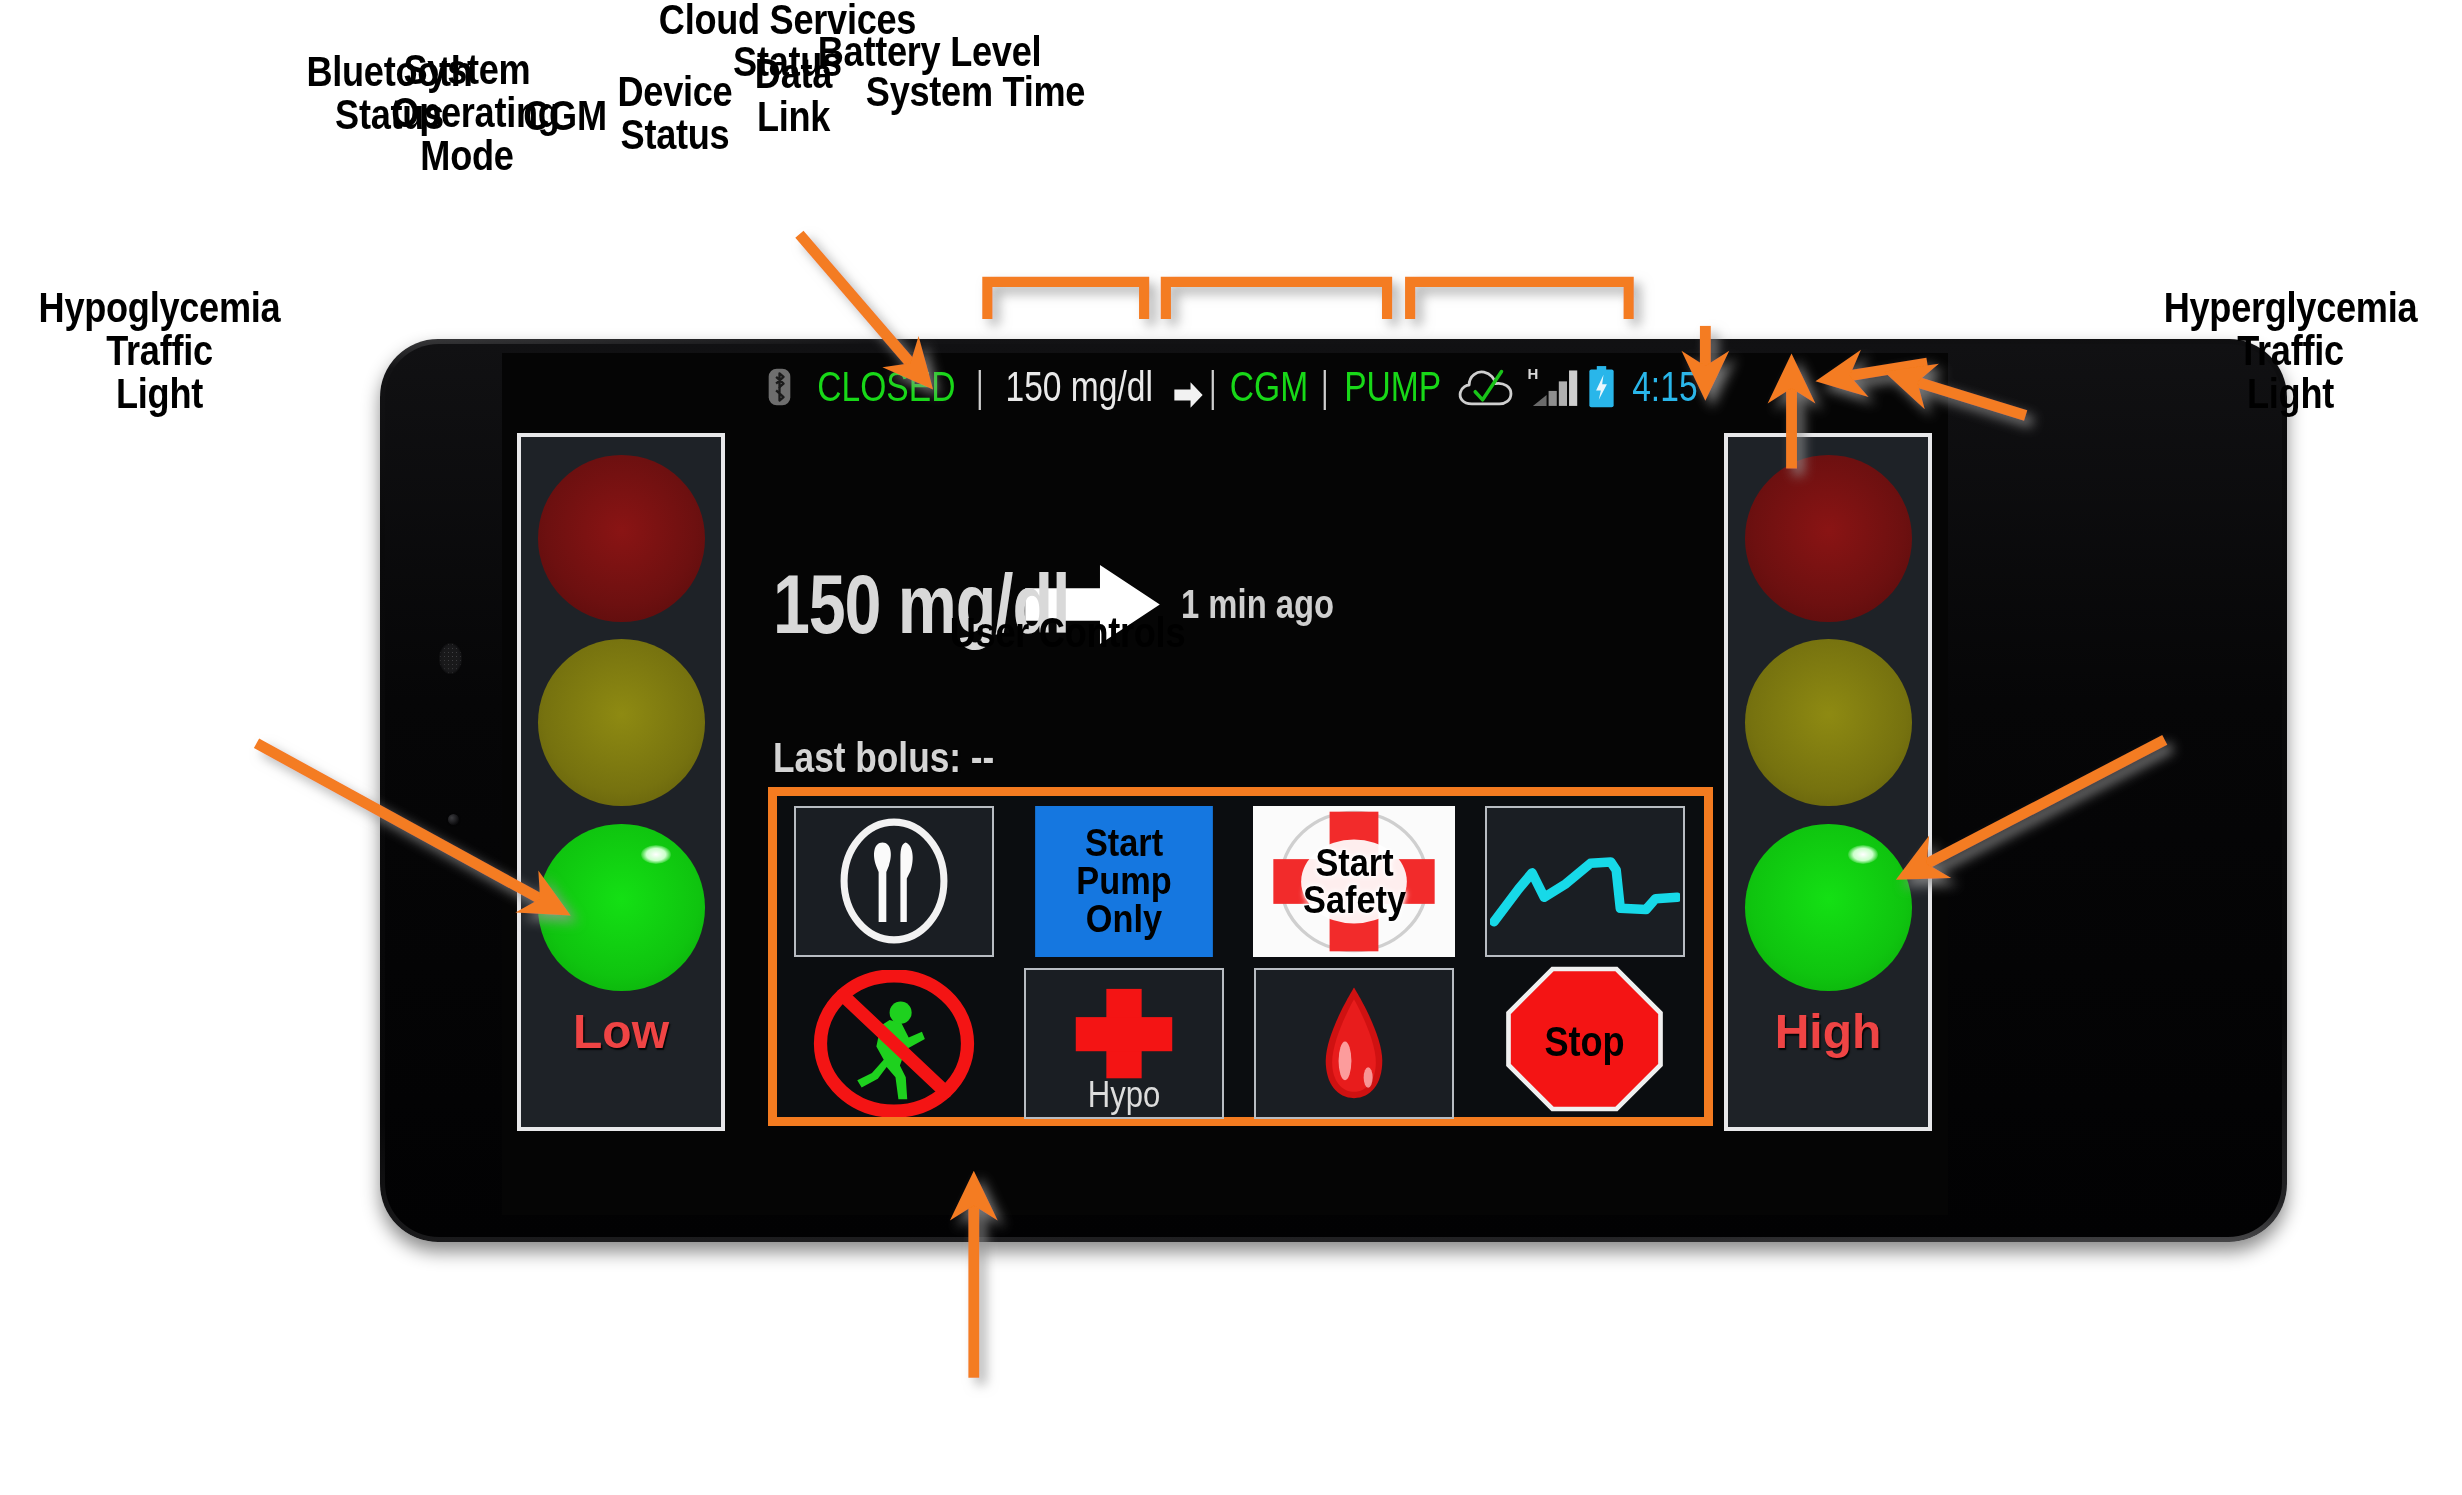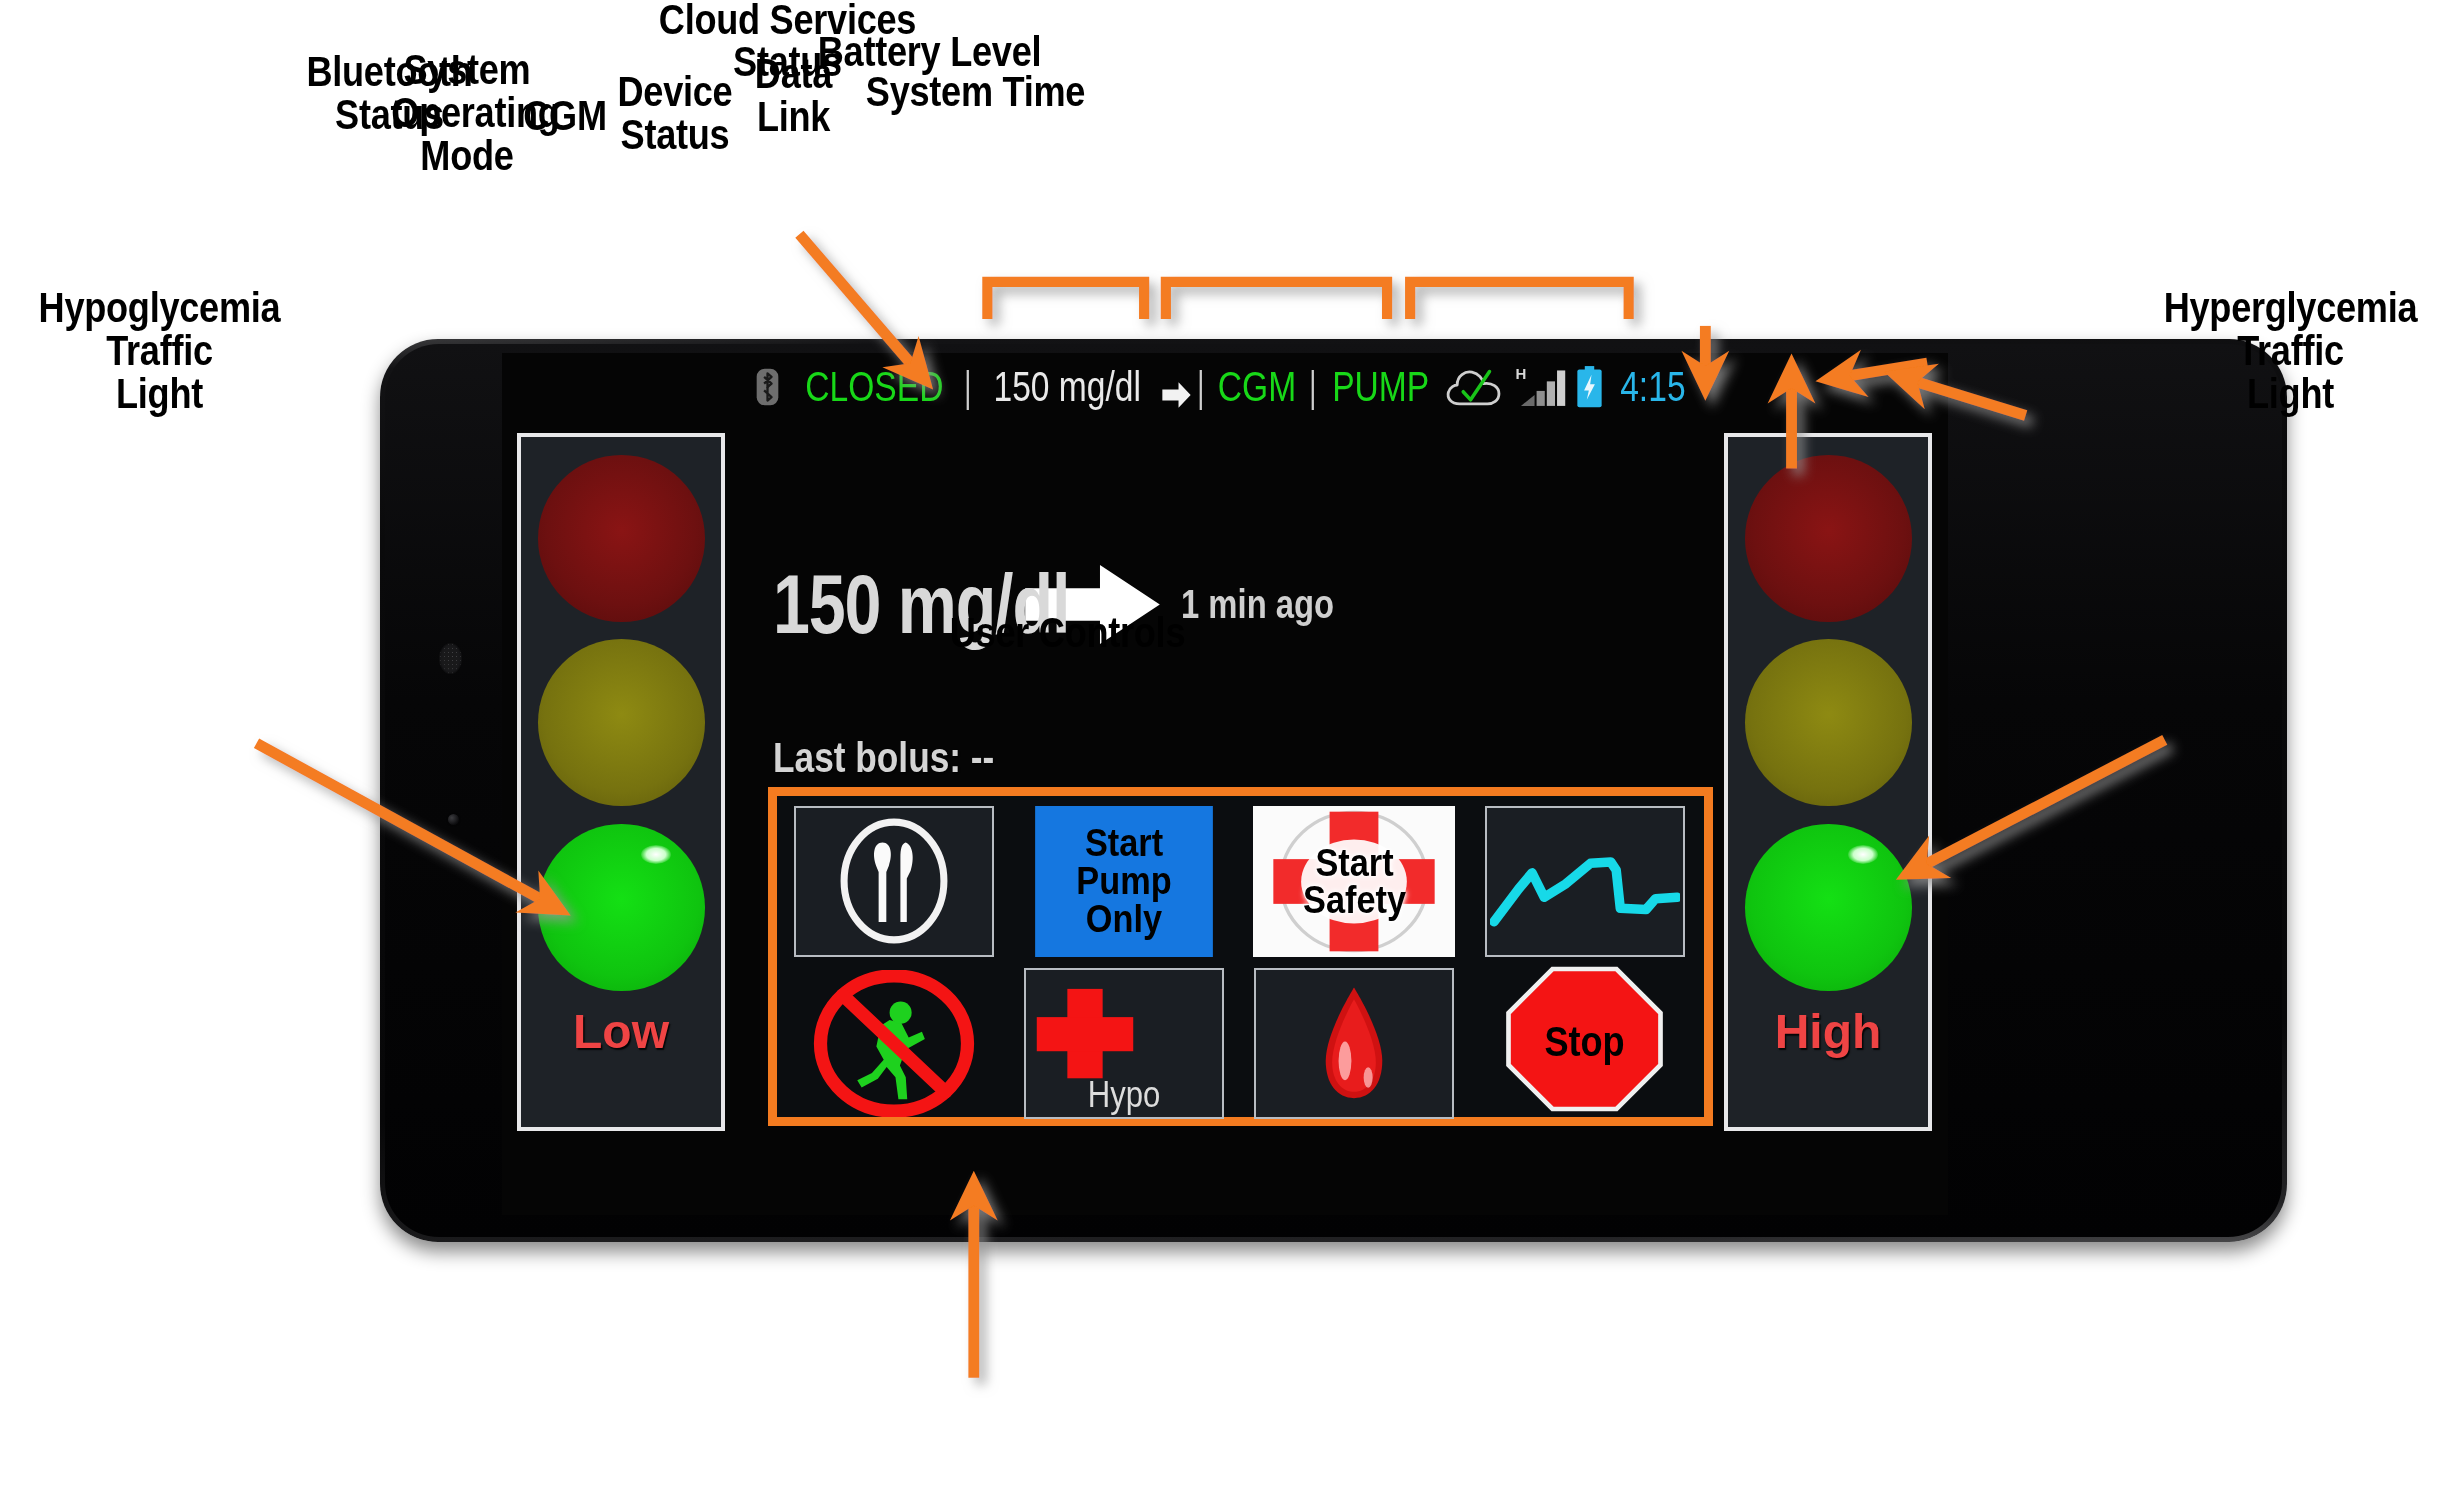--- a/index.html
+++ b/index.html
@@ -60,21 +60,21 @@
   #screen {
     position: absolute;
     left: 502px; top: 353px;
     width: 1446px; height: 862px;
     background: #050505;
     overflow: hidden;
   }
 
   
   #statusbar {
-    position: absolute; left: 0; top: 5.4px; width: 1446px; height: 58px;
+    position: absolute; left: 12px; top: 5.4px; width: 1446px; height: 58px;
     display:flex; align-items:center; justify-content:center;
     gap: 0px;
     font-size: 42px;
     font-family: "Liberation Sans", sans-serif;
     white-space: nowrap;
   }
   .sb-txt { transform: scaleX(0.80); display:inline-block; }
   .sb-green { color: #18d818; font-weight: 400; }
   .sb-white { color: #e9e9e9; font-weight: 400; }
   .sb-sep { color:#cfcfcf; padding: 0 1.4px; transform: scaleX(0.65); display:inline-block; }
@@ -314,21 +314,21 @@
                 <path d="M60 150 L80 140 L96 122 L86 104 L92 76 L104 68 L120 72 L130 92 L148 84 L152 94 L126 108 L118 130 L126 146 L128 176 L116 176 L112 146 L100 132 L88 148 L66 160 Z" fill="#1ed11e"></path>
                 <circle cx="119" cy="58" r="15" fill="#1ed11e"></circle>
               </g>
             </g>
             <ellipse cx="110" cy="100" rx="100" ry="92" fill="none" stroke="#f41414" stroke-width="18"></ellipse>
             <line x1="40" y1="34" x2="180" y2="166" stroke="#f41414" stroke-width="18" stroke-linecap="round"></line>
           </svg>
         </div>
 
         <div class="cell">
-          <div class="framed" style="width:200px;height:151px;position:relative;display:flex;align-items:center;">
+          <div class="framed" style="width:200px;height:151px;position:relative;display:flex;align-items:center;justify-content:center;">
             <svg viewBox="0 0 200 170" width="118" height="100" style="margin-bottom:20.4px;">
               <rect x="70" y="10" width="60" height="152" fill="#f41414"></rect>
               <rect x="18" y="58" width="164" height="58" fill="#f41414"></rect>
             </svg>
             <span class="hypo-label">Hypo</span>
           </div>
         </div>
 
         <div class="cell">
           <div class="framed" style="width:200px;height:151px;display:flex;align-items:center;justify-content:center;">

